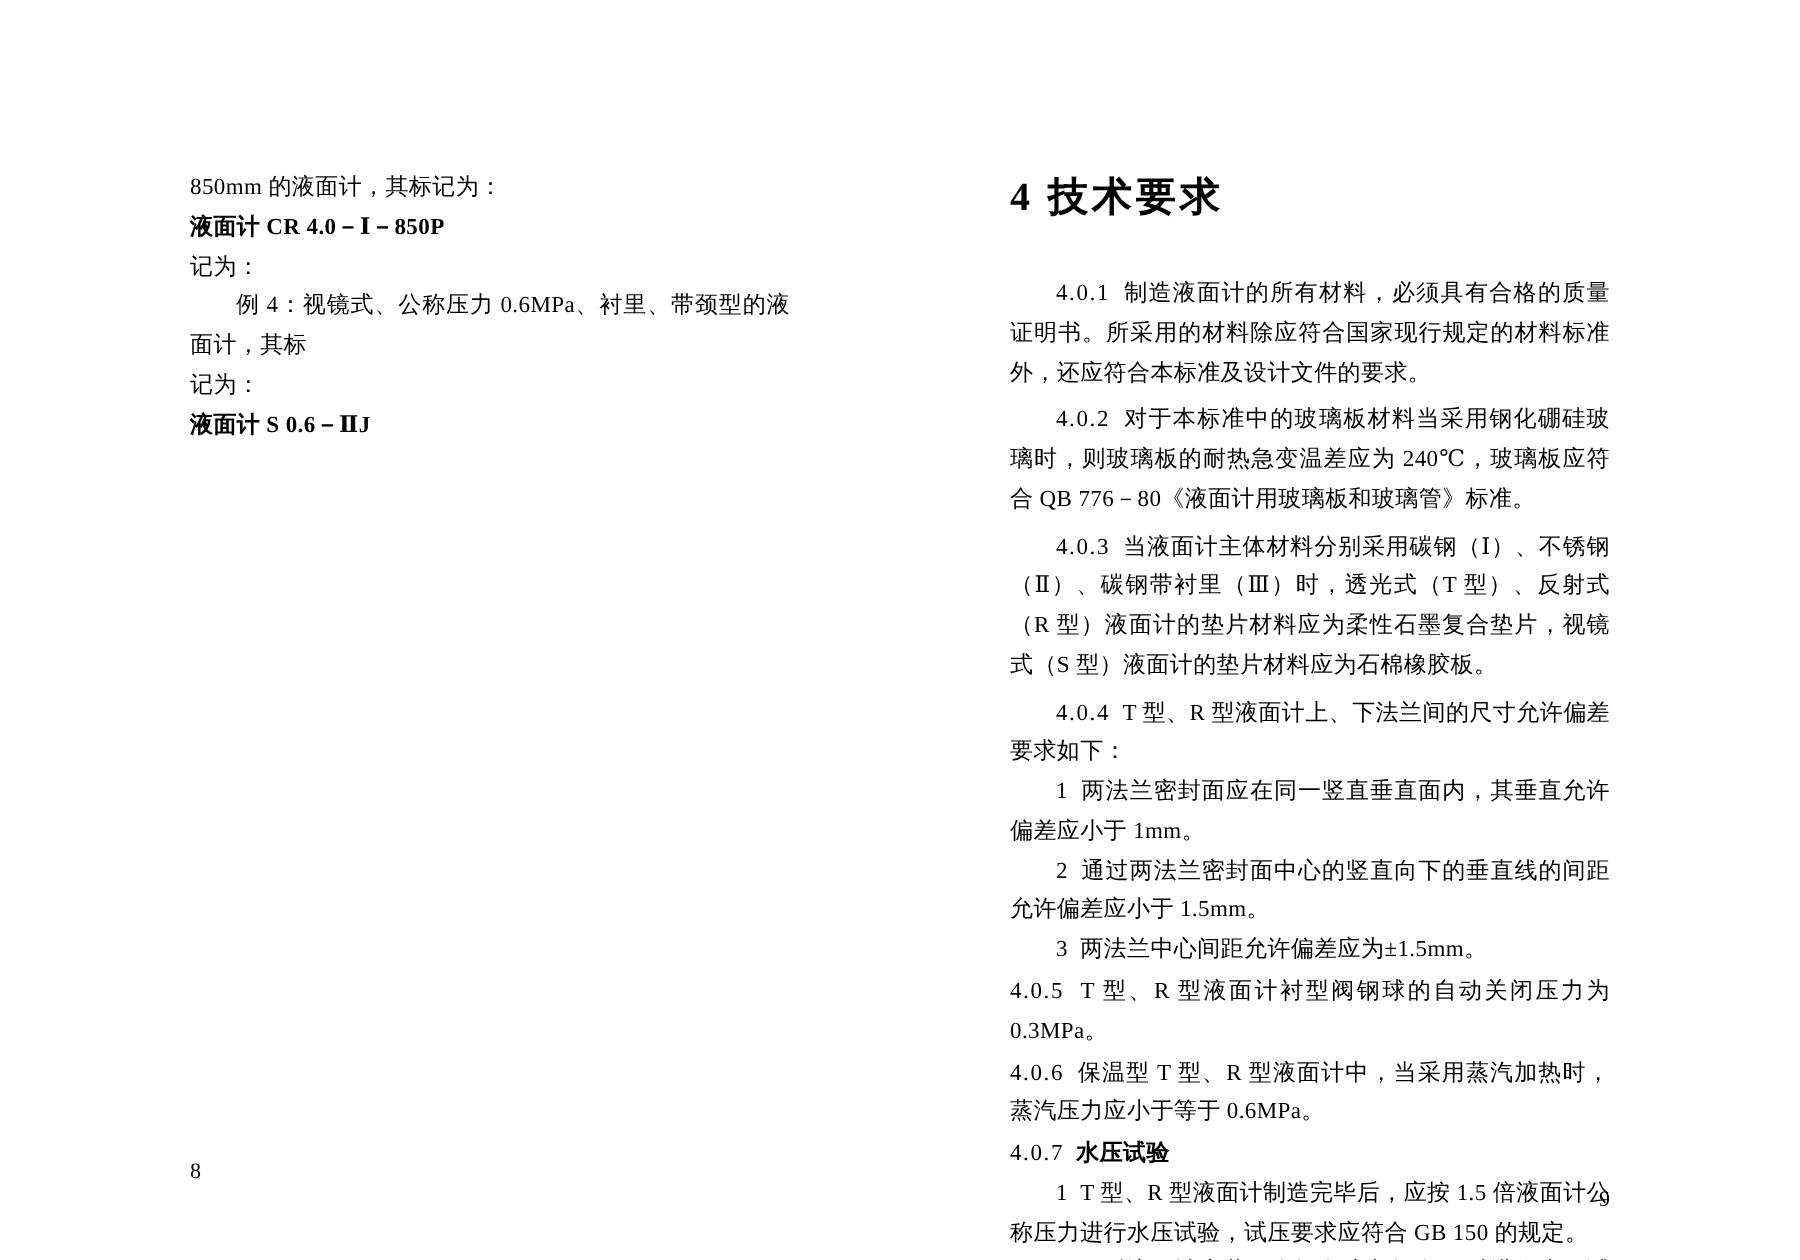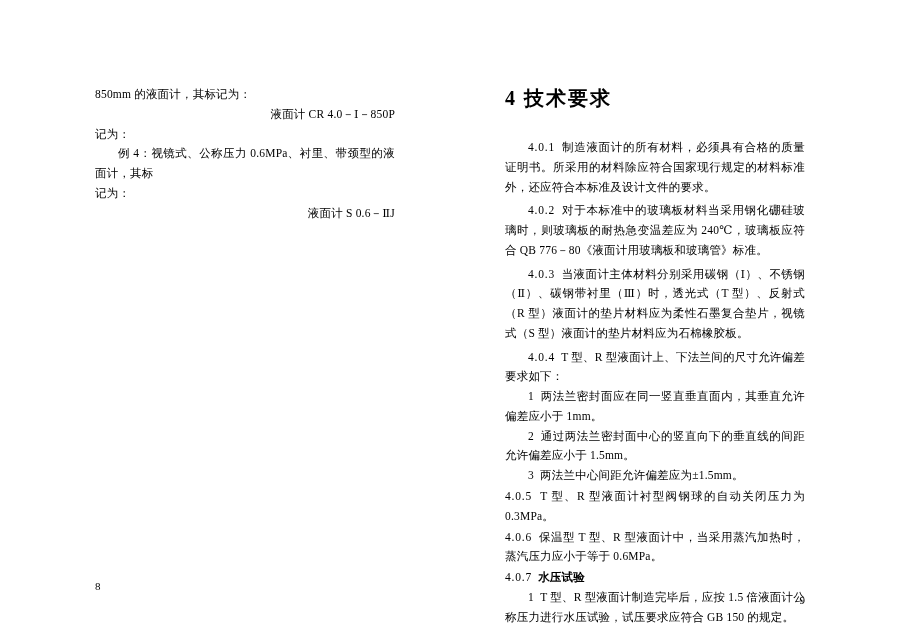--- a/index.html
+++ b/index.html
@@ -48,22 +48,23 @@
     text-align: justify;
     letter-spacing: 0.2px;
   }
   p {
     margin: 0;
   }
   .indent1 {
     text-indent: 2em;
   }
   .center {
-    text-align: right;
+    text-align: left;
     text-indent: 0;
+    font-weight: bold;
   }
   .section-title {
     font-size: 20px;
     font-weight: bold;
     letter-spacing: 2px;
     margin-bottom: 26px;
   }
   .clause {
     margin-top: 1px;
   }

